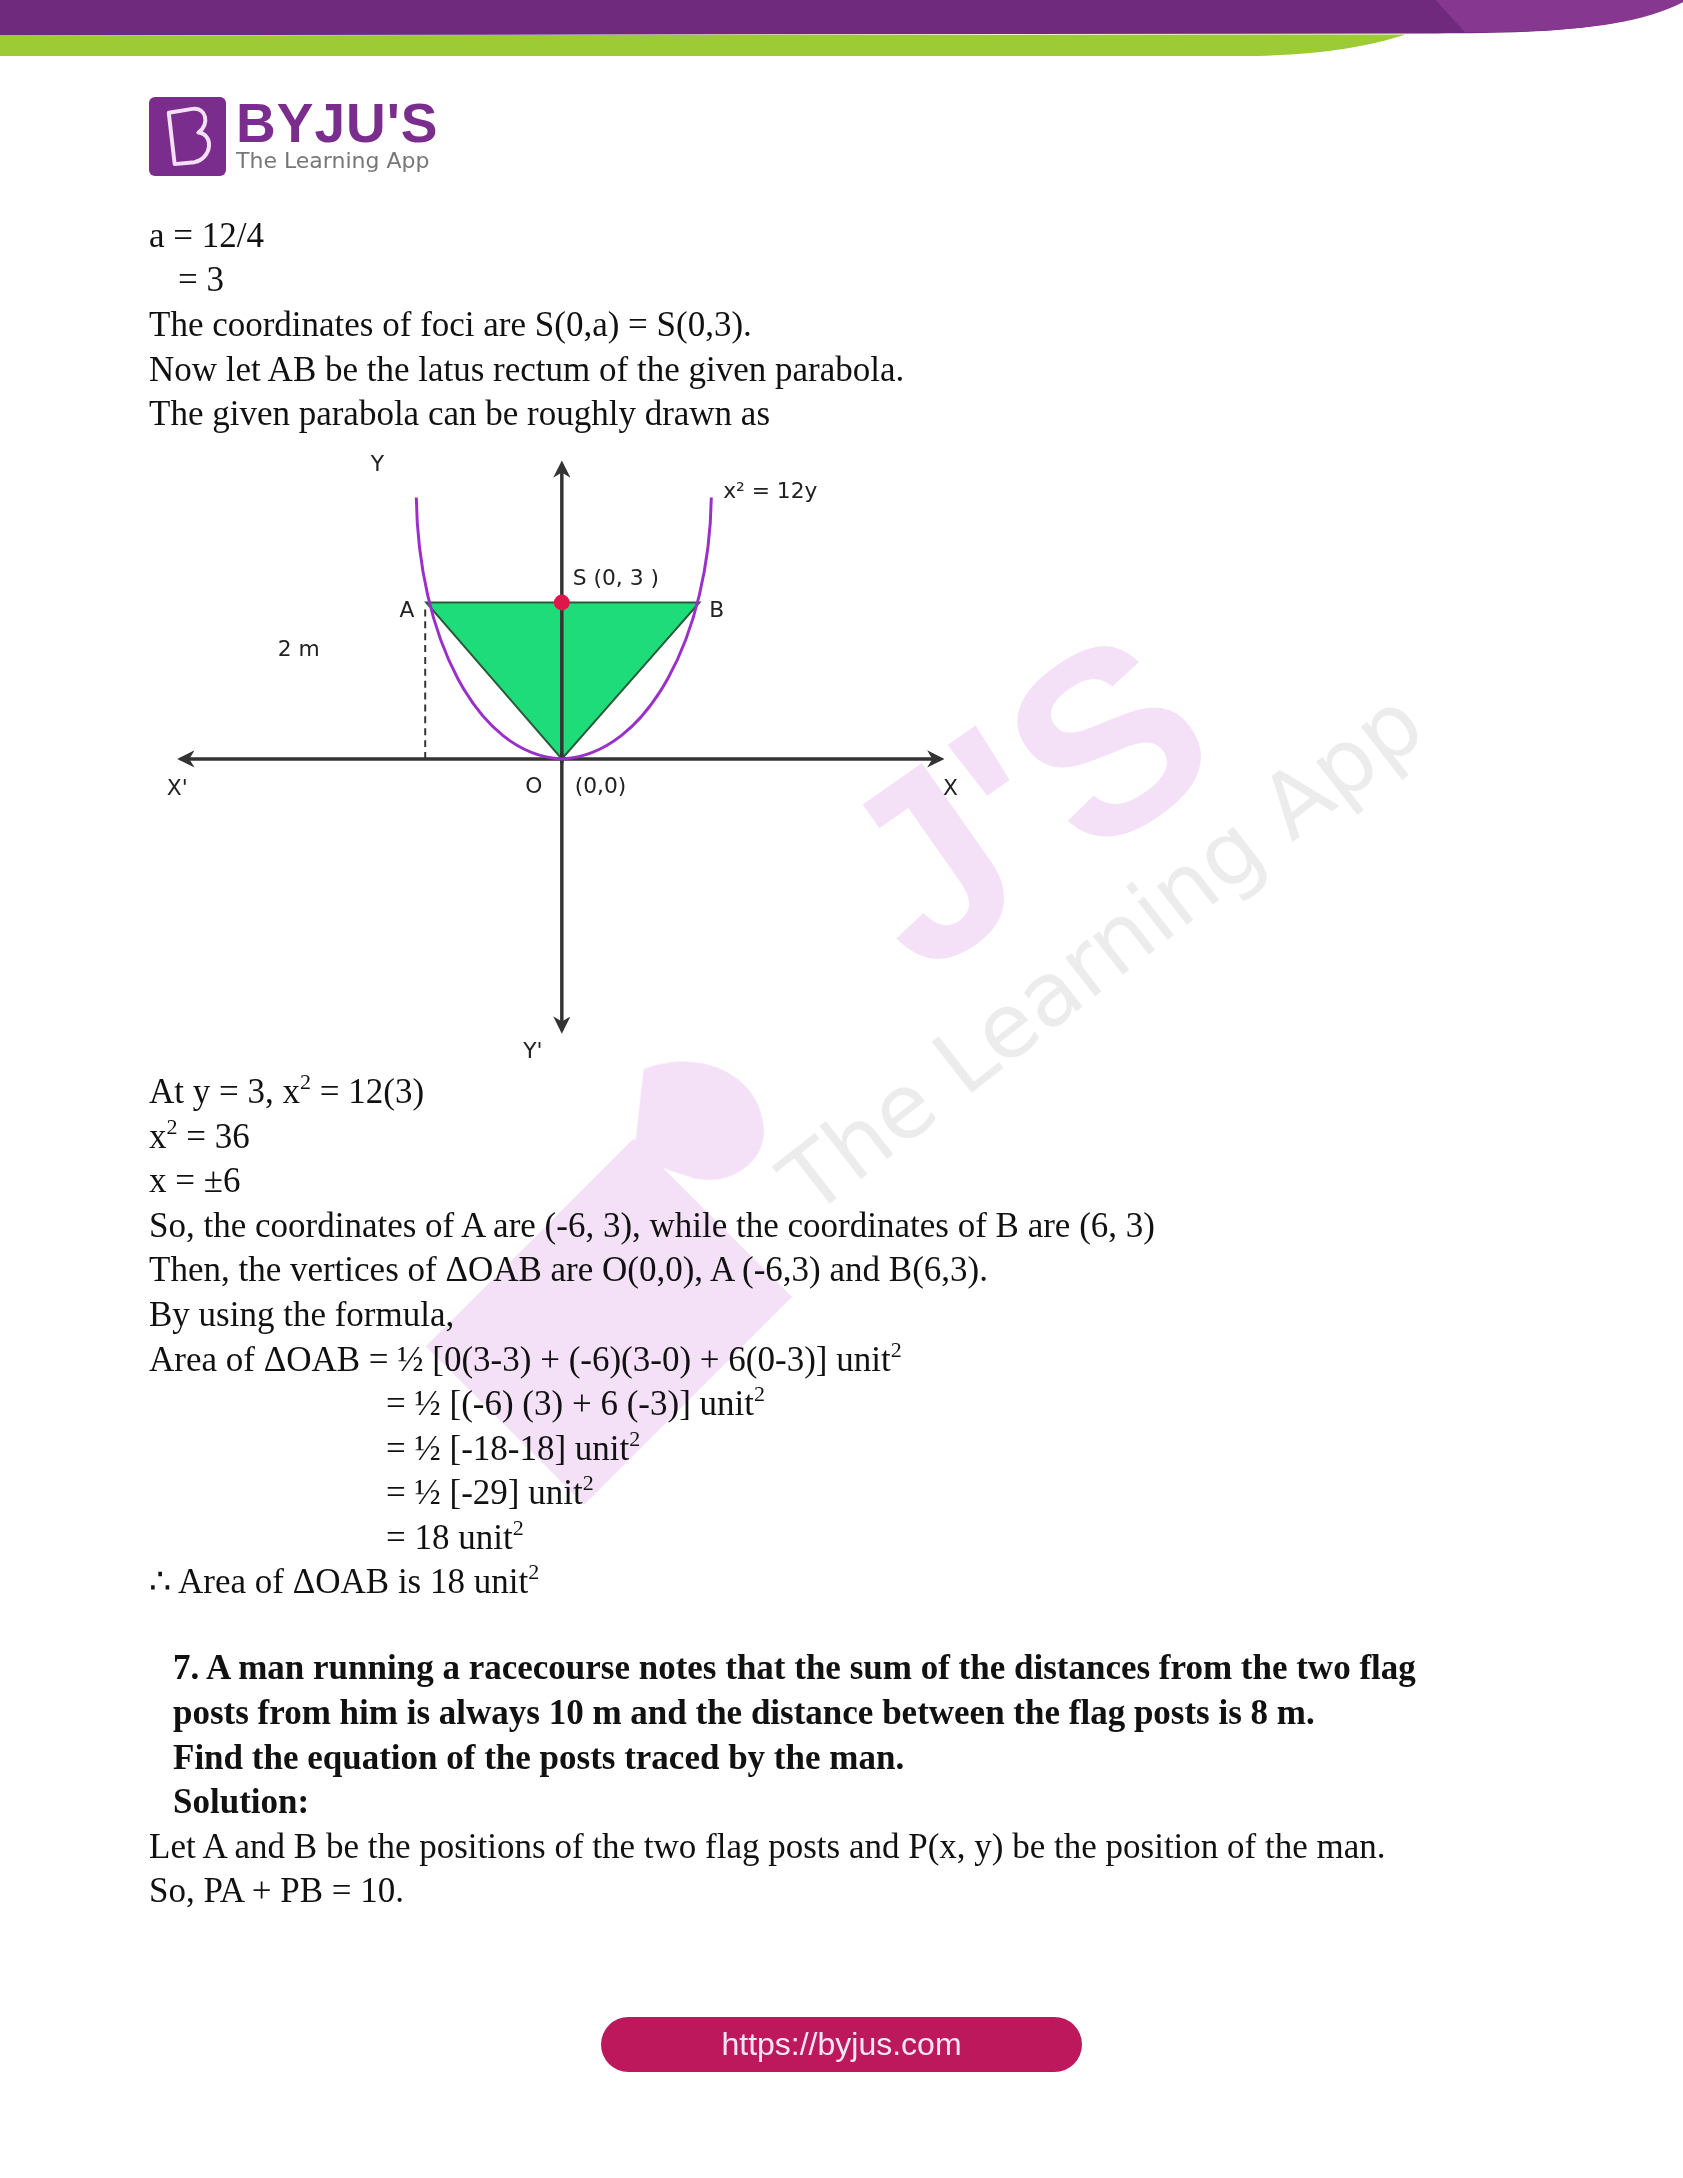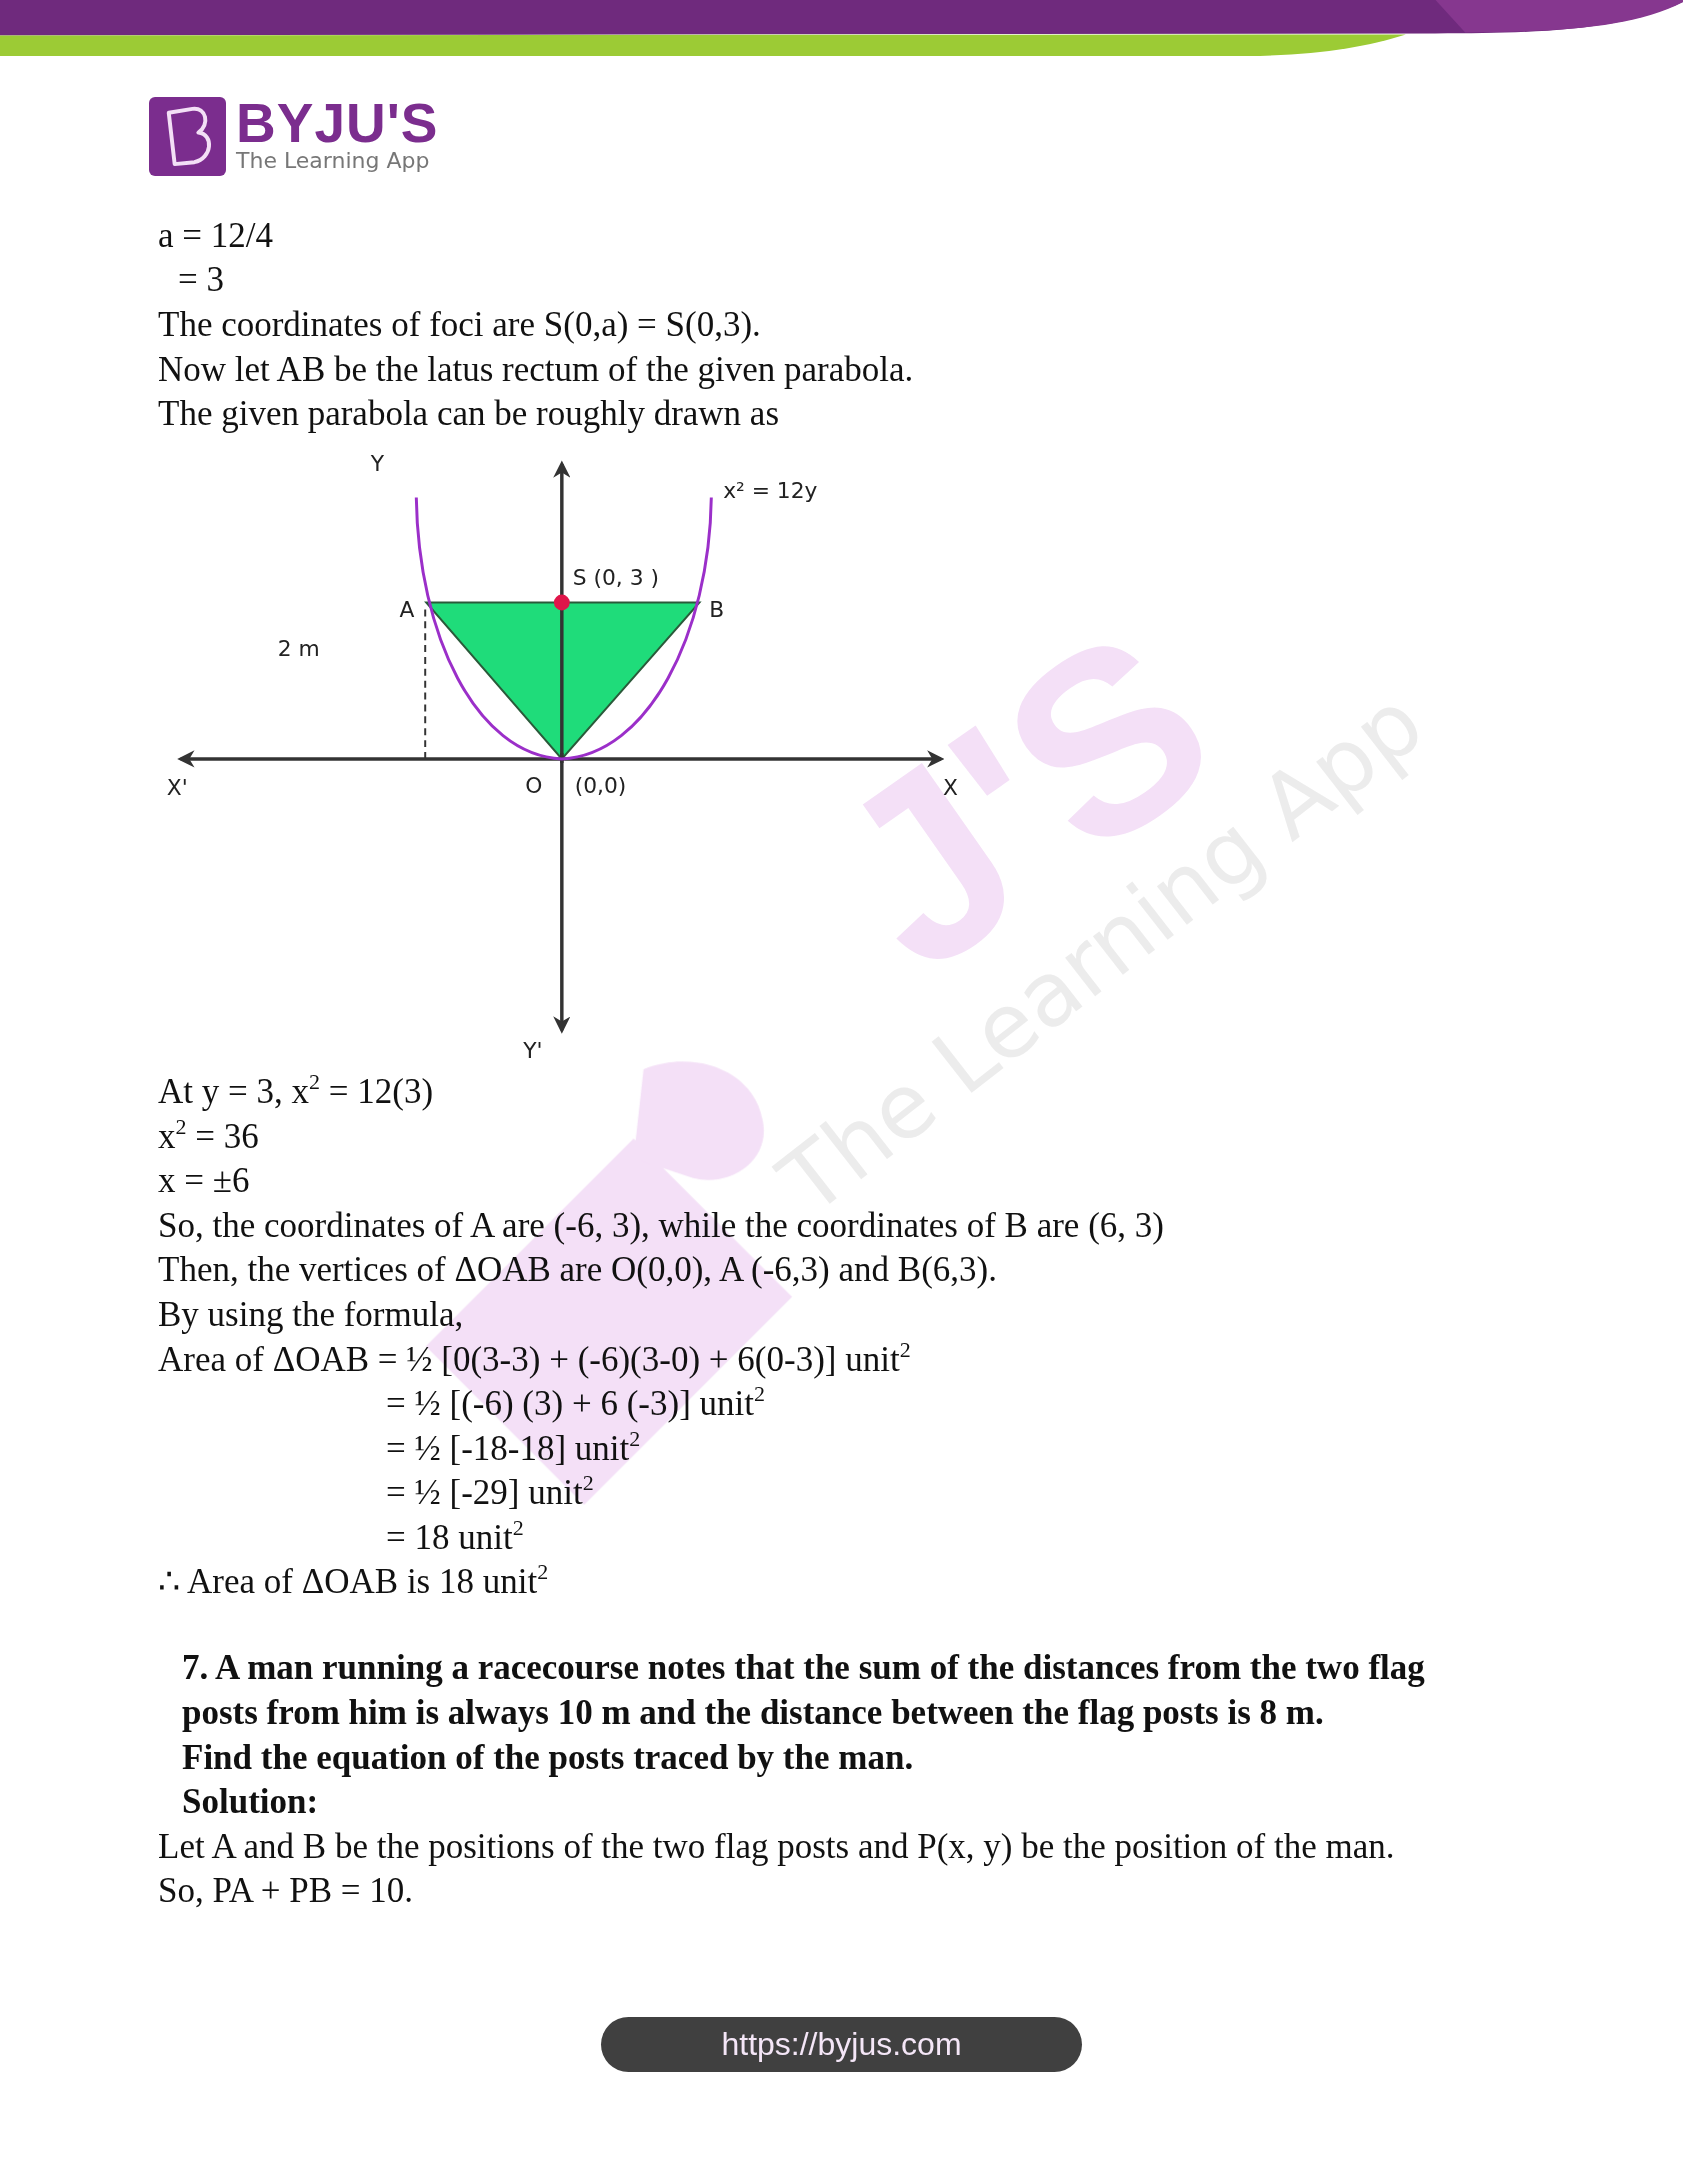--- a/index.html
+++ b/index.html
@@ -23,30 +23,30 @@
   .logo-tag {
     position: absolute; left: 87px; top: 51px;
     font-family: "DejaVu Sans", "Liberation Sans", sans-serif;
     font-size: 22px; color: #777;
   }
   .doc-title {
     position: absolute; left: 760px; top: 69px; width: 842px;
     font-size: 36px; line-height: 45px; color: #111;
   }
   .line {
-    position: absolute; left: 158px; font-size: 35px; line-height: 45px; white-space: nowrap;
+    position: absolute; left: 149px; font-size: 35px; line-height: 45px; white-space: nowrap;
   }
   .bold { font-weight: bold; margin-left: 24px; }
   .indent { left: 386px; }
   sup { font-size: 22px; line-height: 0; vertical-align: 14px; }
   .diagram { position: absolute; left: 149px; top: 436px; width: 891px; height: 634px; }
   .watermark { position: absolute; left: 0; top: 0; width: 1683px; height: 2178px; pointer-events: none; }
   .footer-pill {
     position: absolute; left: 601px; top: 2017px; width: 481px; height: 55px;
-    background: #404040; border-radius: 28px;
+    background: #be185d; border-radius: 28px;
     display: flex; align-items: center; justify-content: center;
     color: #f4e6f7; font-family: "Liberation Sans", "DejaVu Sans", sans-serif; font-size: 32px;
     text-decoration: none;
   }
   .diag-label {
     font-family: "DejaVu Sans", "Liberation Sans", sans-serif; fill: #222; font-size: 22px;
   }
 </style>
 </head>
 <body>

